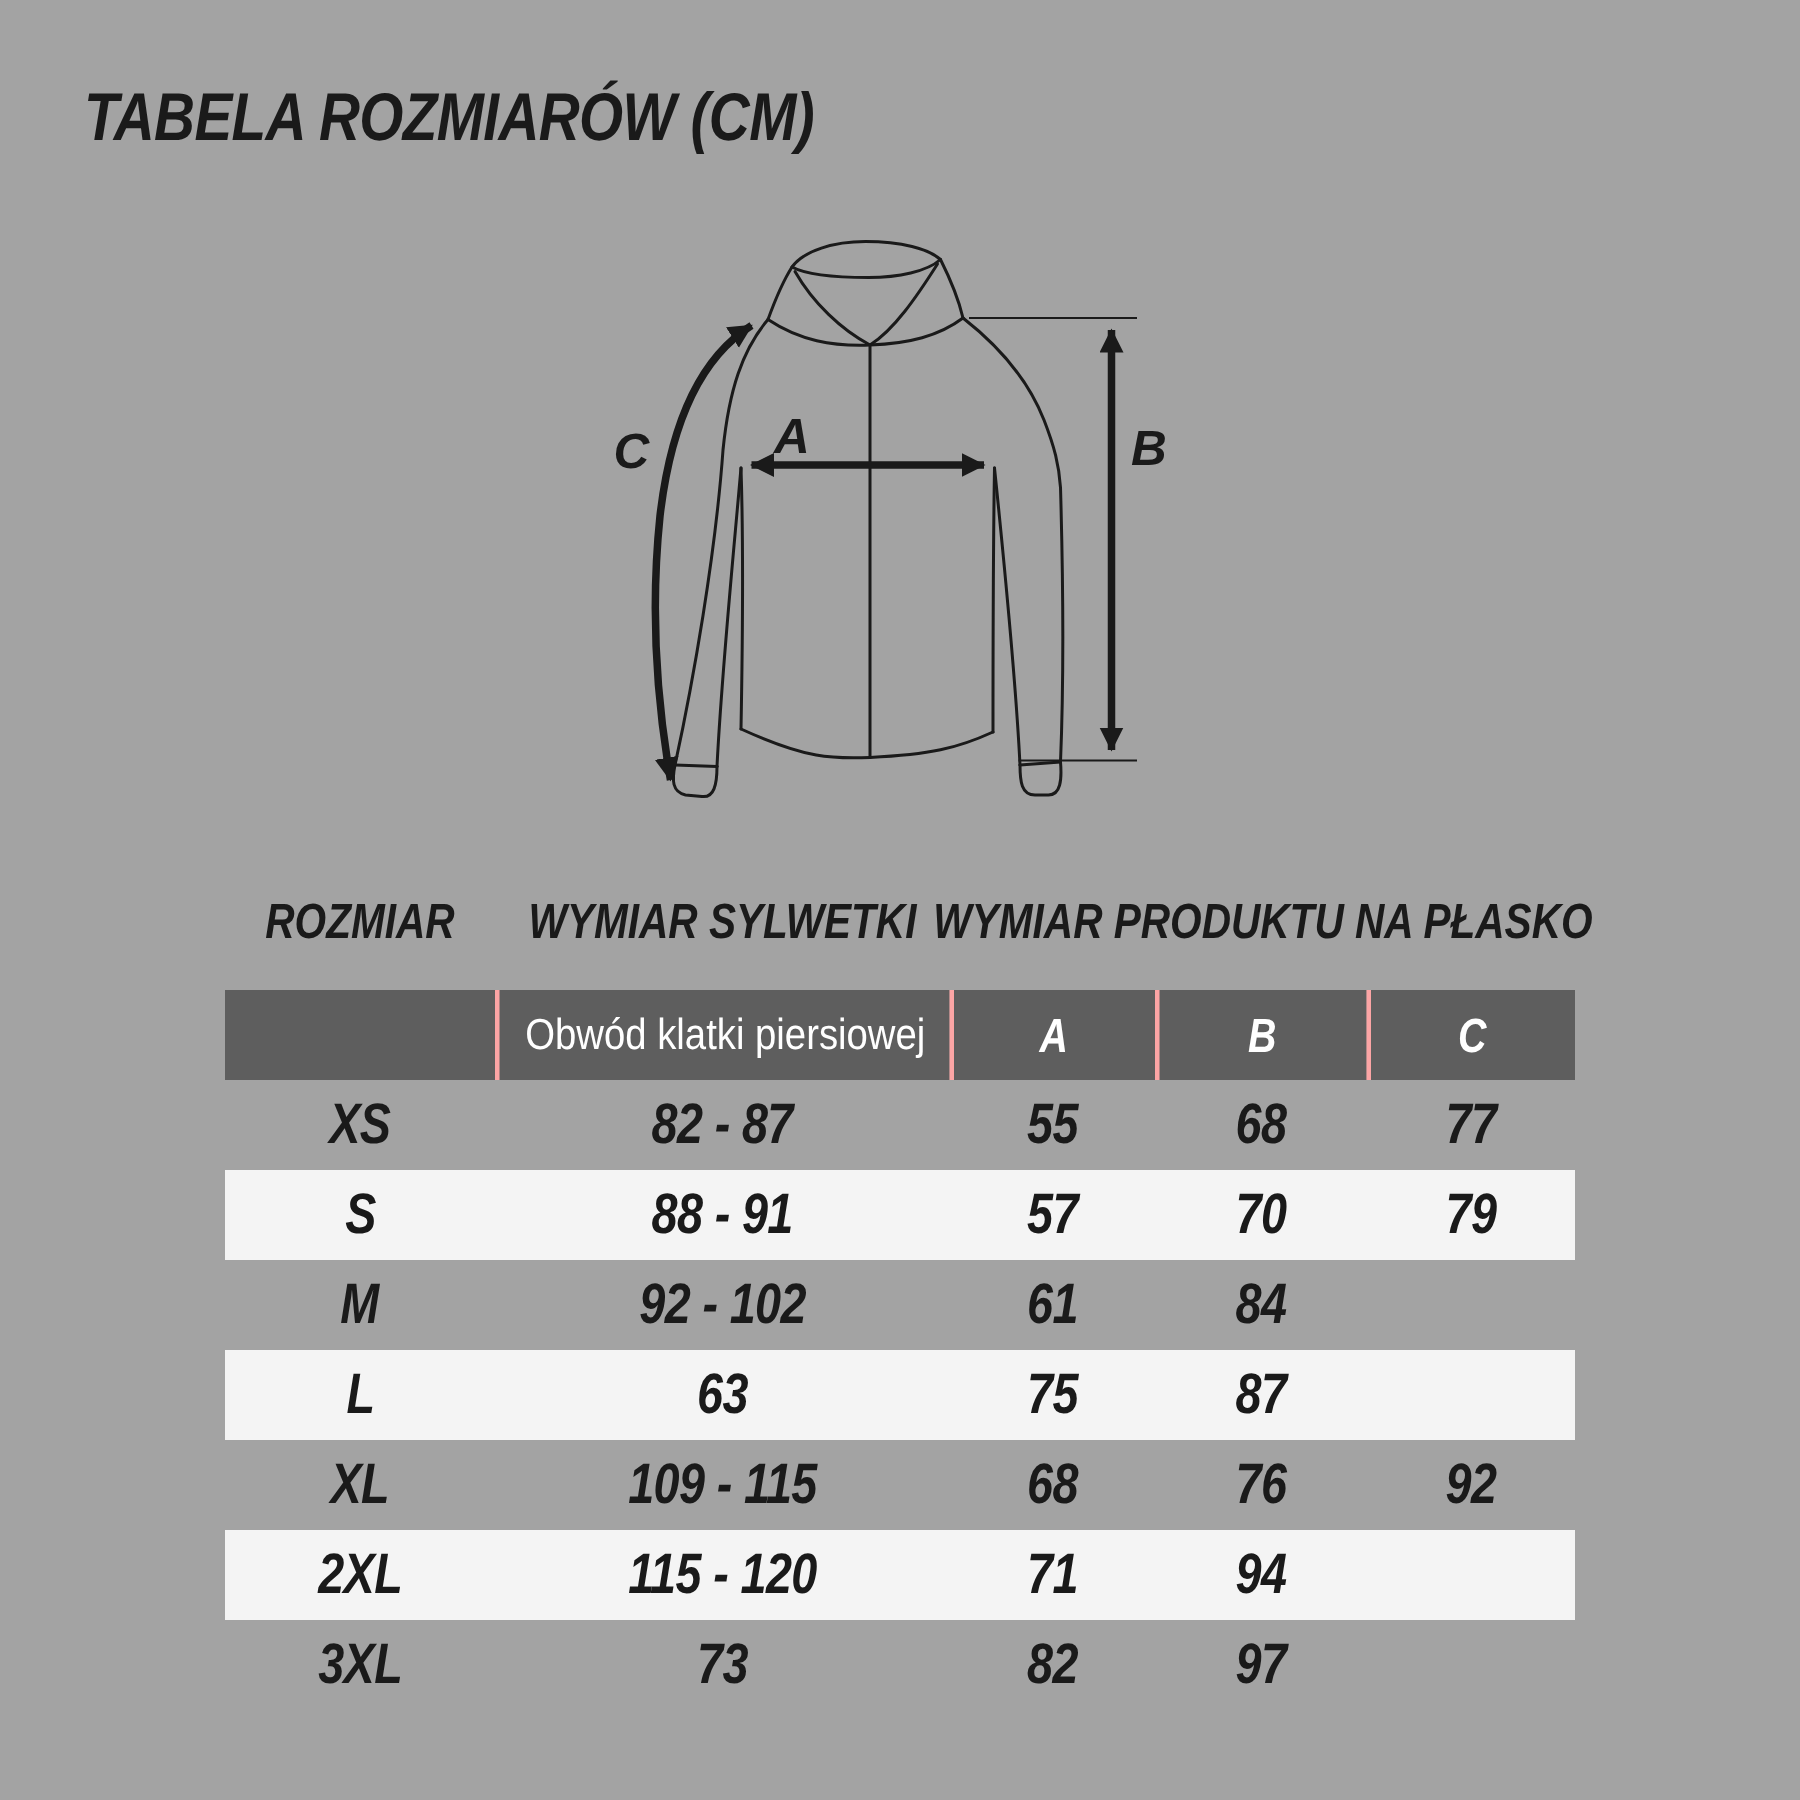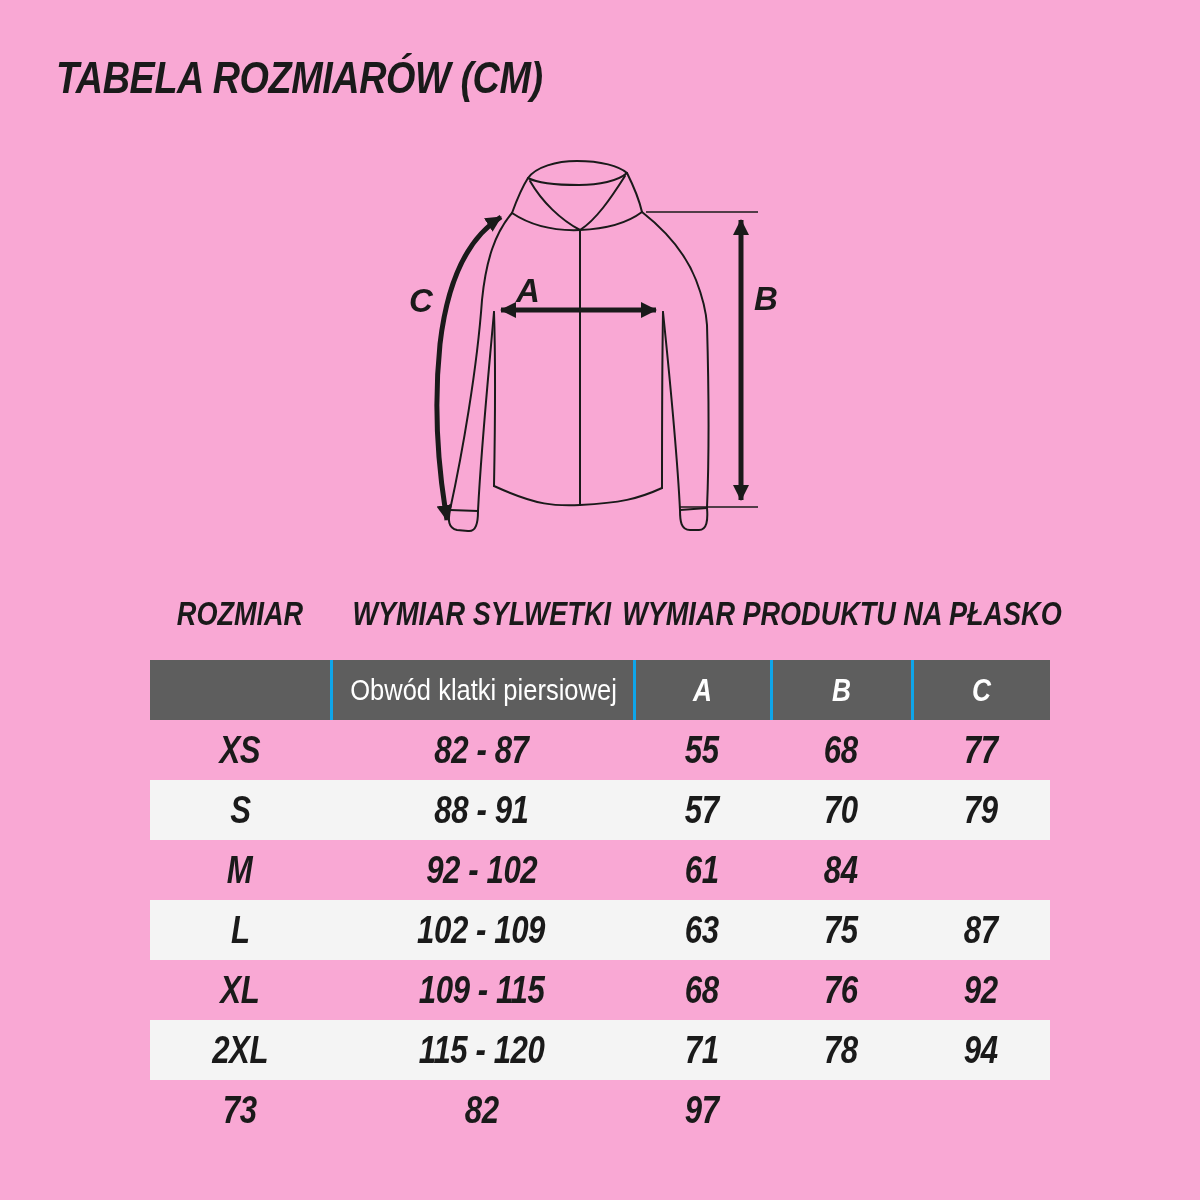--- a/index.html
+++ b/index.html
@@ -1,17 +1,17 @@
 <!DOCTYPE html>
 <html style="--header-bg: #5e5e5e; --header-text: #ffffff; --row-alt-bg: #f4f4f4; --text: #1a1a1a; --line: #1a1a1a;"><head>
 <meta charset="utf-8">
 <style>
   html,body{margin:0;padding:0;}
   .page{
-    position:relative;width:1200px;height:1200px;background:#f9a8d4;
+    position:relative;width:1200px;height:1200px;background:#a3a3a3;
     font-family:"Liberation Sans",sans-serif;color:var(--text,#1a1a1a);overflow:hidden;
   }
   .cond{display:inline-block;transform:scaleX(0.82);white-space:nowrap;}
   h1.title{
     position:absolute;left:56px;top:52px;margin:0;
     font-size:45px;font-style:italic;font-weight:800;letter-spacing:-0.5px;
   }
   h1.title .cond{transform:scaleX(0.84);transform-origin:left bottom;}
   
   .diagram{position:absolute;left:390px;top:140px;width:450px;height:435px;}
@@ -32,21 +32,21 @@
   .gh{display:flex;align-items:center;justify-content:center;
       font-size:33px;font-style:italic;font-weight:800;}
   .thead{
     position:absolute;left:150px;top:660px;width:900px;height:60px;
     display:grid;grid-template-columns:180px 303px 137px 141px 139px;
   }
   .th{
     background:var(--header-bg,#5e5e5e);color:var(--header-text,#ffffff);
     display:flex;align-items:center;justify-content:center;box-sizing:border-box;
   }
-  .th + .th{border-left:3px solid #0ea5e9;justify-content:center;}
+  .th + .th{border-left:3px solid #fca5a5;justify-content:center;}
   .th-chest{font-size:29px;font-weight:400;font-style:normal;}
   .th-chest .cond{transform:scaleX(0.88);}
   .th-abc{font-size:32px;font-style:italic;font-weight:800;}
   .tbody{position:absolute;left:150px;top:720px;width:900px;}
   .trow{
     height:60px;display:grid;grid-template-columns:180px 303px 137px 141px 139px;
   }
   .trow.alt{background:var(--row-alt-bg,#f4f4f4);}
   .td{
     display:flex;align-items:center;justify-content:center;
@@ -190,23 +190,20 @@
       <div class="td">
           <span class="cond">84</span>
         </div>
     </div>
 
     <div class="trow alt">
       <div class="td">
           <span class="cond">L</span>
         </div>
       <div class="td">
-          <span class="cond">102 - 109</span>
-        </div>
-      <div class="td">
           <span class="cond">63</span>
         </div>
       <div class="td">
           <span class="cond">75</span>
         </div>
       <div class="td">
           <span class="cond">87</span>
         </div>
     </div>
 
@@ -232,28 +229,28 @@
       <div class="td">
           <span class="cond">2XL</span>
         </div>
       <div class="td">
           <span class="cond">115 - 120</span>
         </div>
       <div class="td">
           <span class="cond">71</span>
         </div>
       <div class="td">
-          <span class="cond">78</span>
-        </div>
-      <div class="td">
           <span class="cond">94</span>
         </div>
     </div>
 
     <div class="trow">
+      <div class="td">
+          <span class="cond">3XL</span>
+        </div>
       <div class="td">
           <span class="cond">73</span>
         </div>
       <div class="td">
           <span class="cond">82</span>
         </div>
       <div class="td">
           <span class="cond">97</span>
         </div>
     </div>

